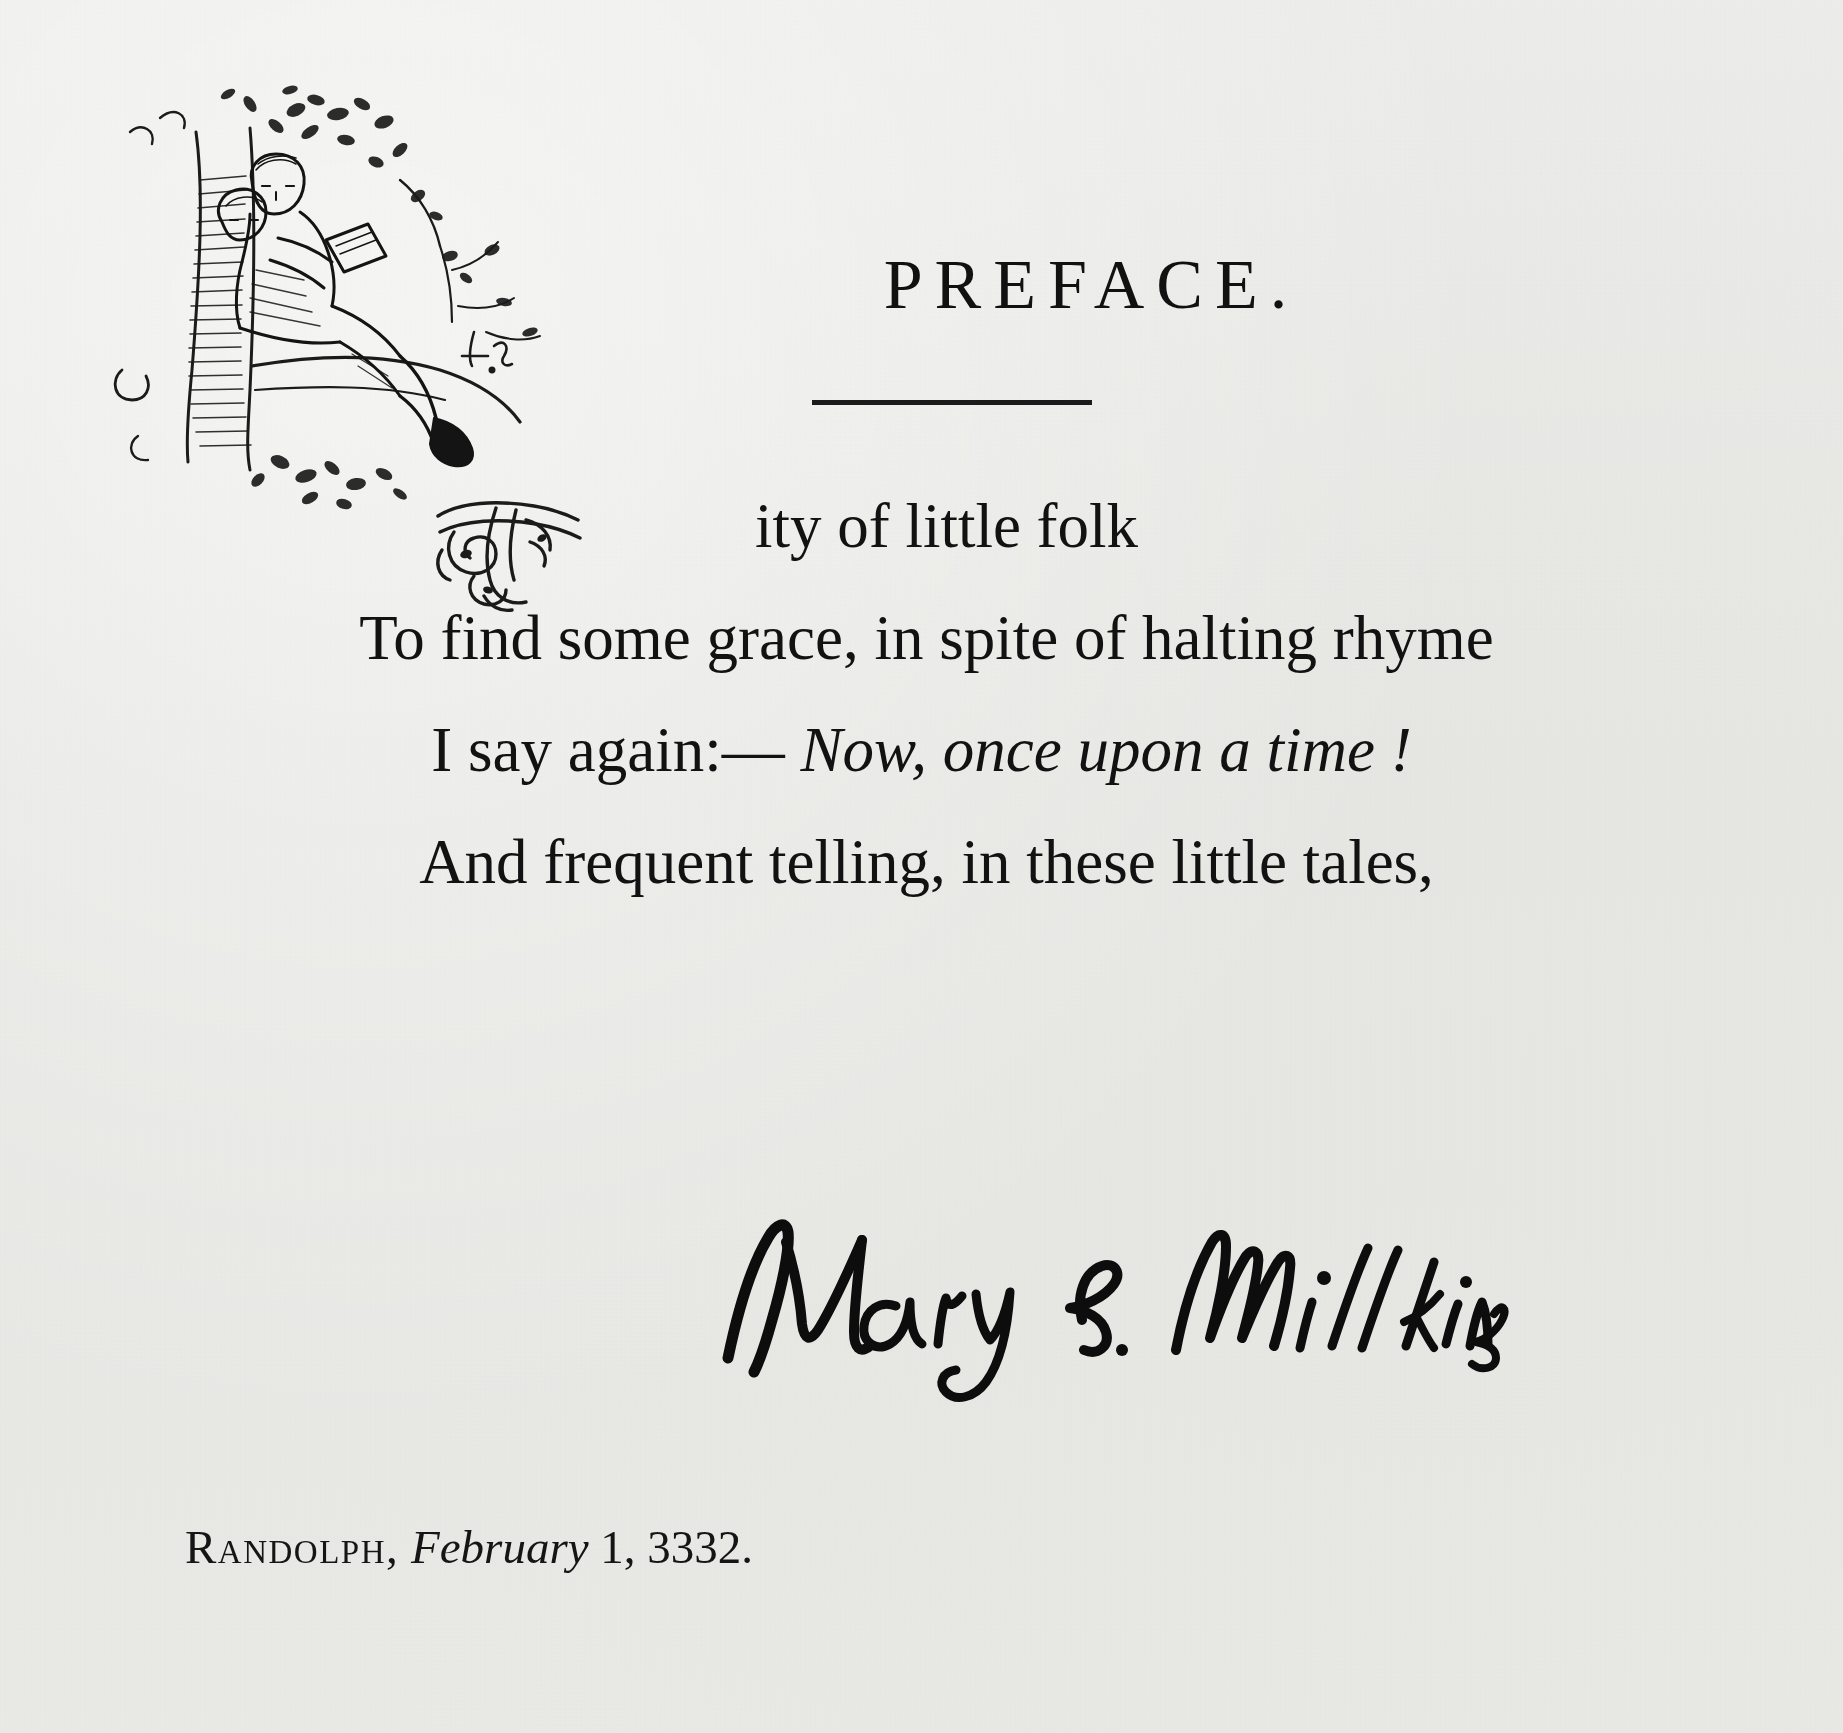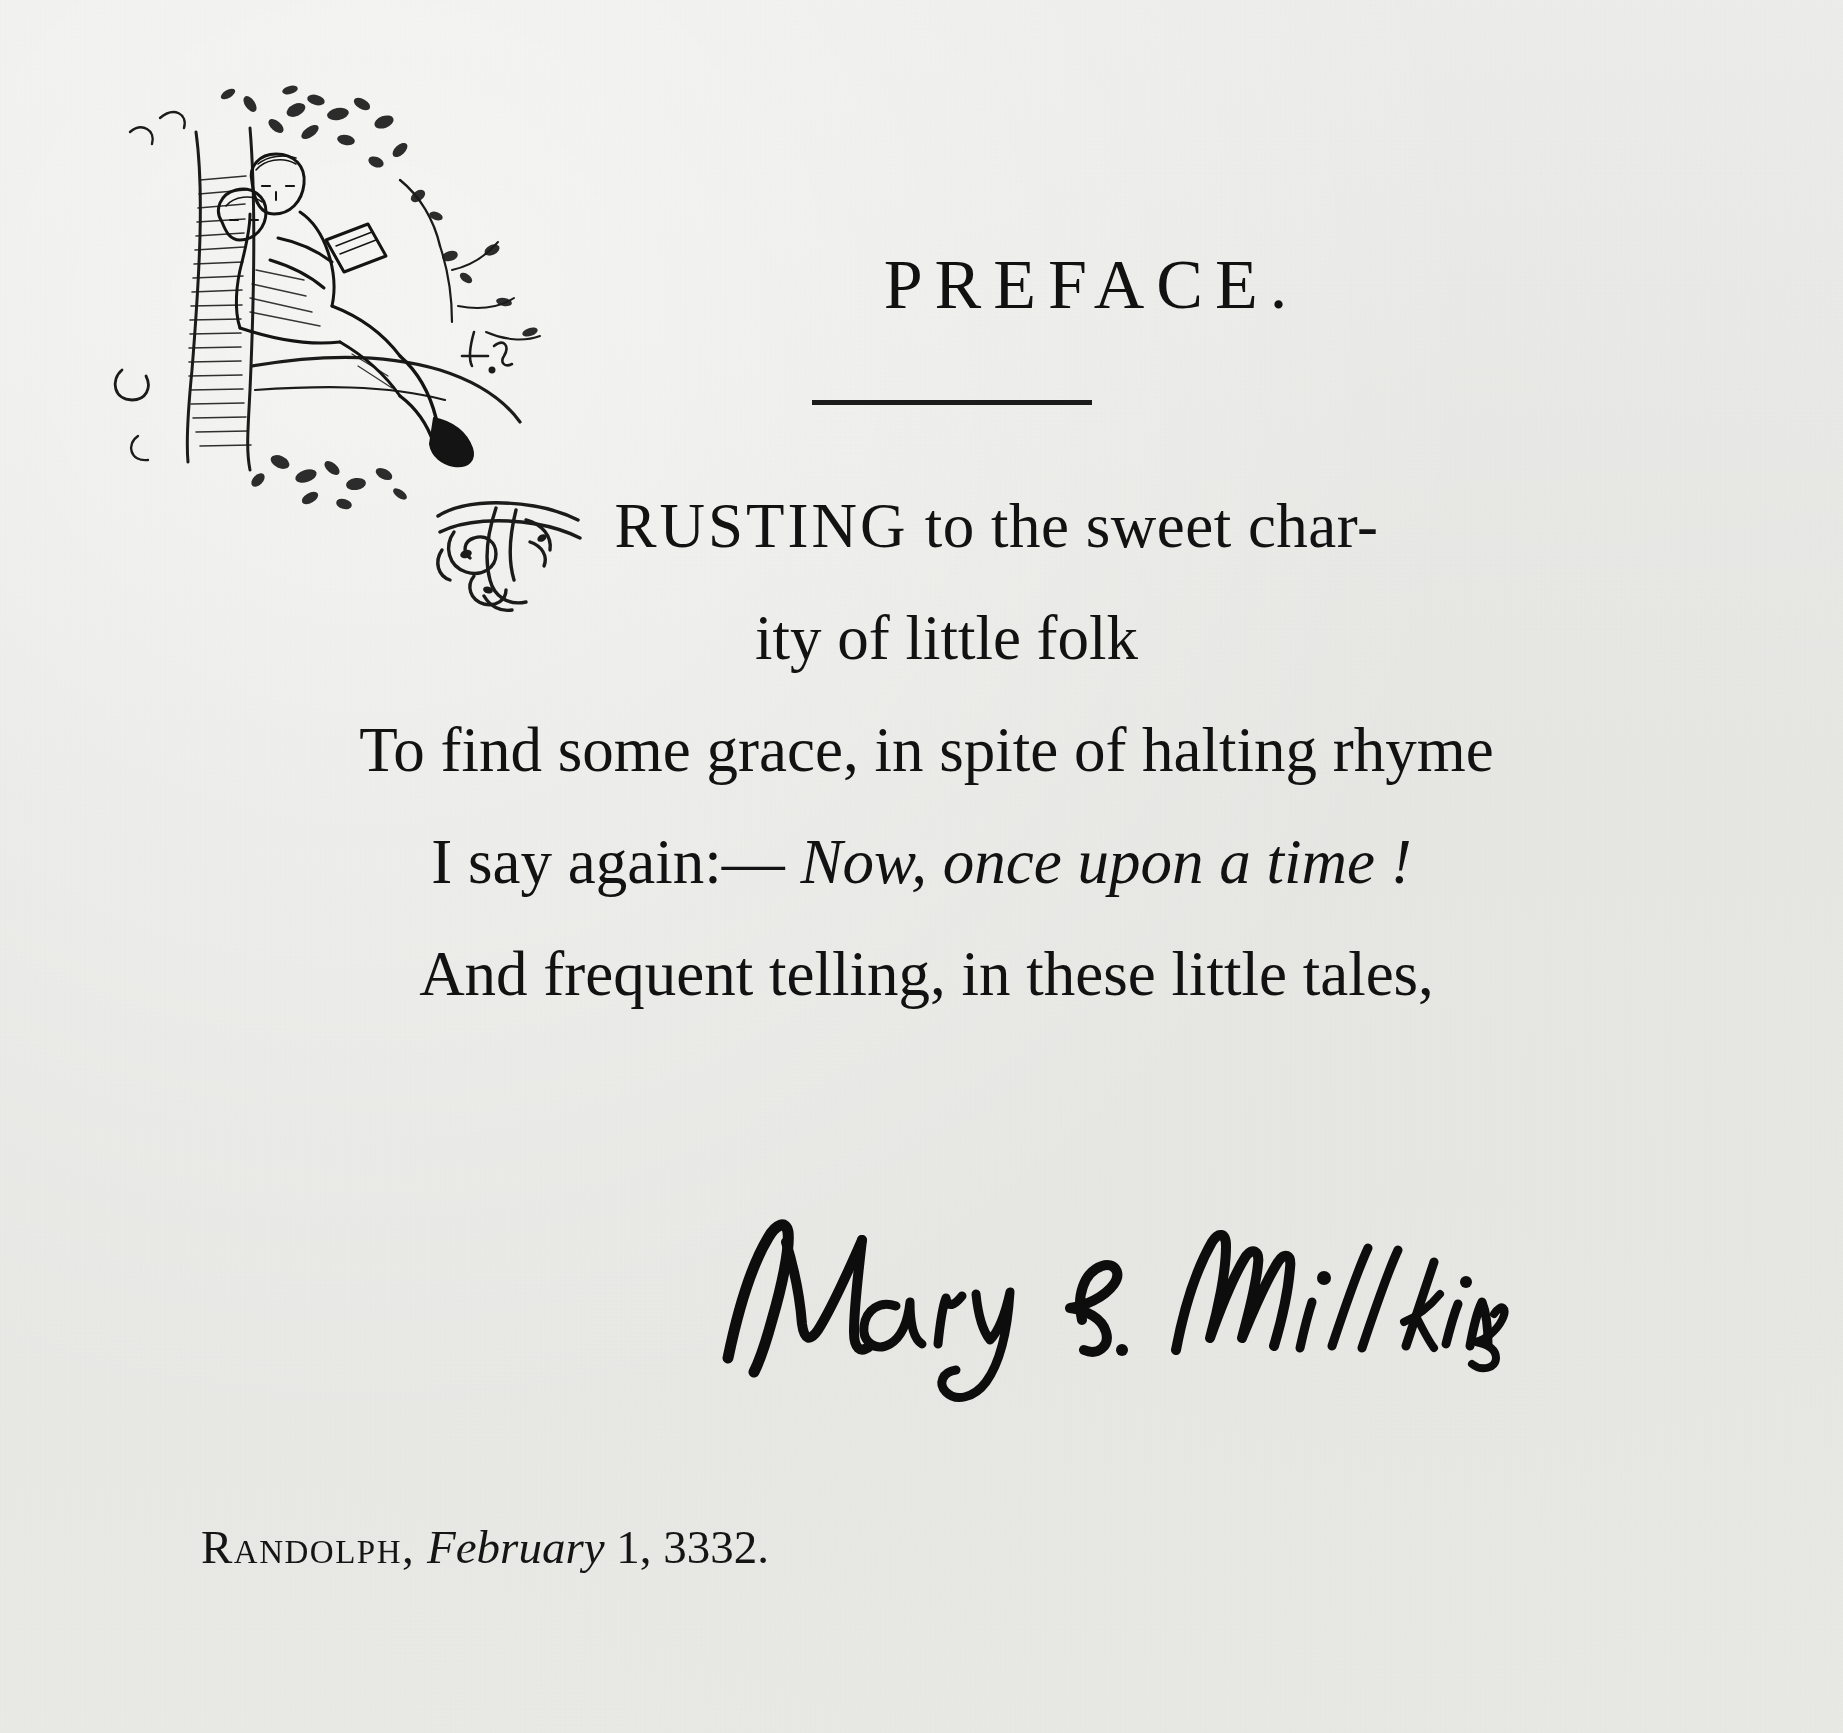--- a/index.html
+++ b/index.html
@@ -129,21 +129,20 @@
   .colophon {
     position: absolute;
     left: 185px;
     top: 1520px;
     font-size: 47px;
     color: #151515;
   }
   .colophon .smallcaps {
     font-variant: small-caps;
     letter-spacing: 1.5px;
-    margin-left: 16px;
   }
   .colophon .ital {
     font-style: italic;
   }
 </style>
 </head>
 <body>
 
 <div class="page">
   <div class="grain"></div>
@@ -317,23 +316,20 @@
       </g>
       <g fill="#1b1b1b">
         <ellipse cx="36" cy="74" rx="6" ry="4" transform="rotate(-20 36 74)"></ellipse>
         <ellipse cx="58" cy="110" rx="5" ry="3.4" transform="rotate(15 58 110)"></ellipse>
         <ellipse cx="112" cy="58" rx="5" ry="3.4" transform="rotate(-30 112 58)"></ellipse>
       </g>
     </svg>
   </div>
 
   <div class="poem">
-    <div class="line line-1">
-      <span class="caps">RUSTING</span><span> to the sweet char-</span>
-    </div>
     <div class="line line-2">ity of little folk</div>
     <div class="line line-3">To find some grace, in spite of halting rhyme</div>
     <div class="line line-5">
       <span>I say again:— </span><em>Now, once upon a time !</em>
     </div>
     <div class="line line-4">And frequent telling, in these little tales,</div>
   </div>
 
   <div class="signature">
     <svg width="820" height="230" viewBox="0 0 820 230" xmlns="http://www.w3.org/2000/svg">

